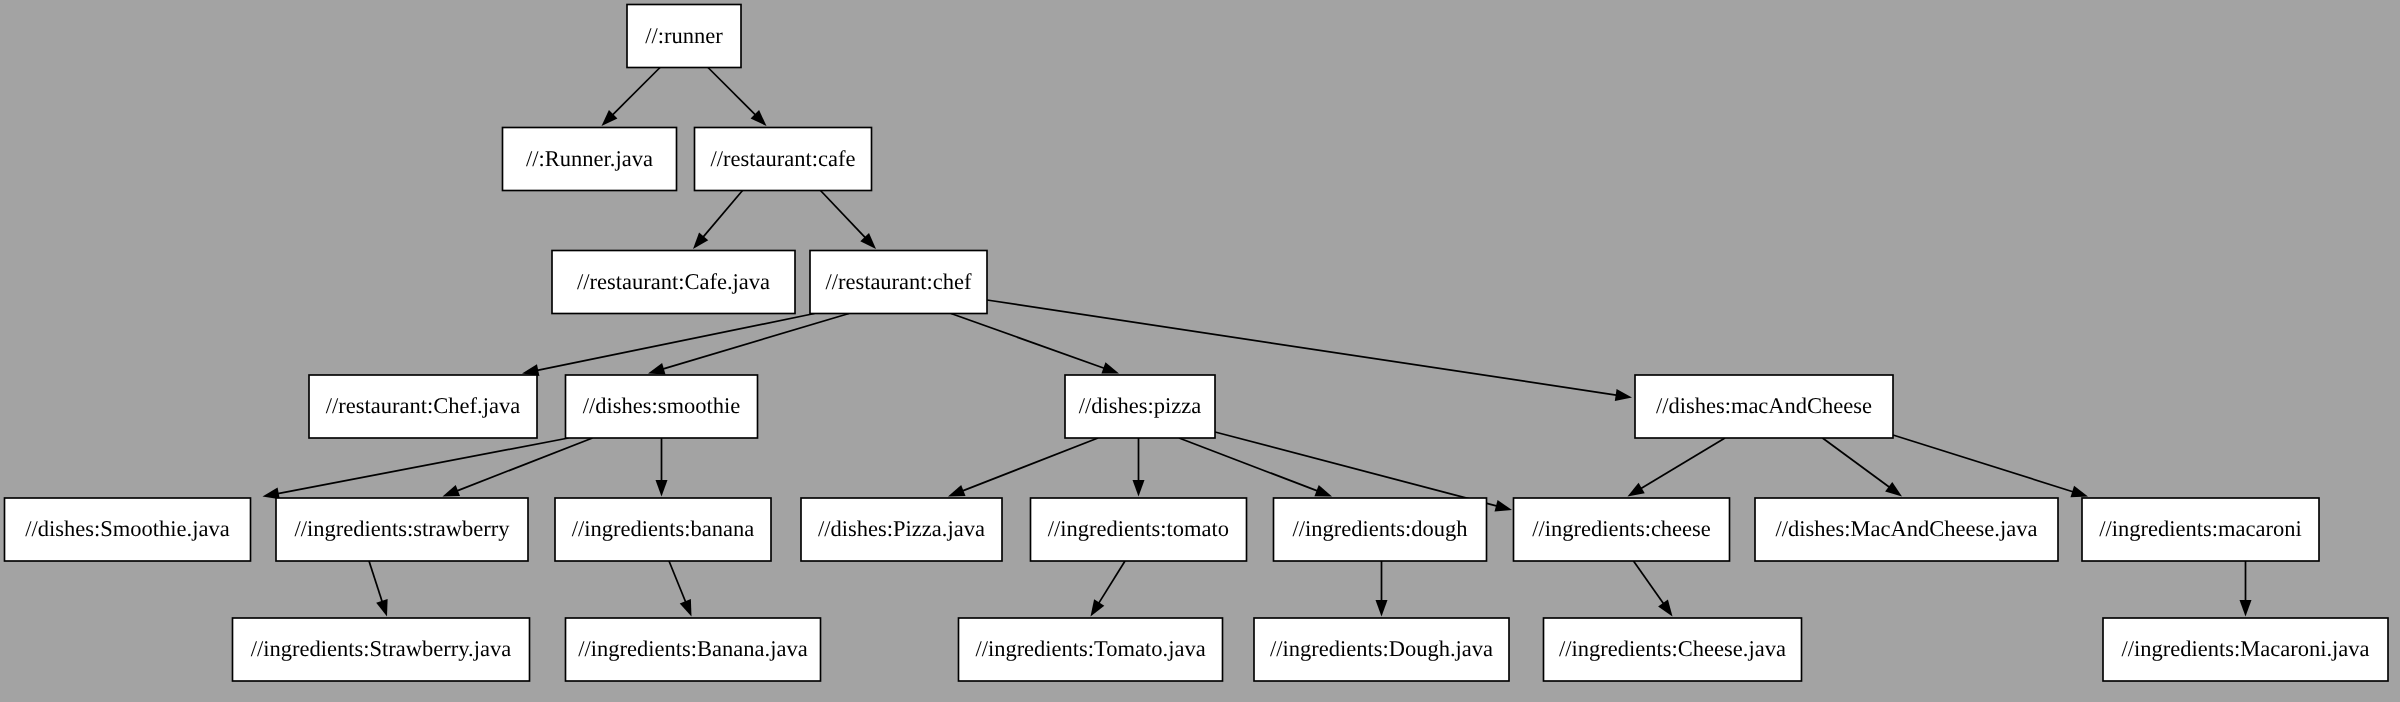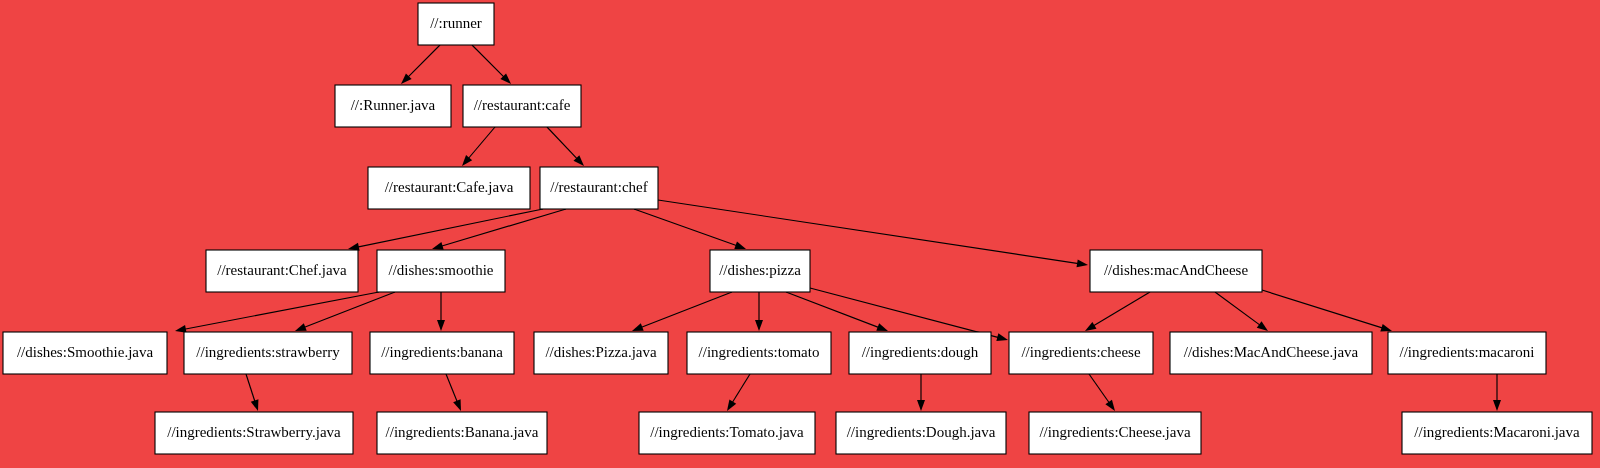--- a/index.html
+++ b/index.html
@@ -4,21 +4,21 @@
 <style>
   html, body {
     margin: 0;
     padding: 0;
     background: #ffffff;
   }
   #graph-root {
     position: relative;
     width: 1600px;
     height: 468px;
-    background: #ef4444;
+    background: #a3a3a3;
     font-family: "Liberation Serif", "DejaVu Serif", serif;
     overflow: hidden;
   }
   svg#graph-canvas {
     position: absolute;
     top: 0;
     left: 0;
     width: 1600px;
     height: 468px;
     display: block;

